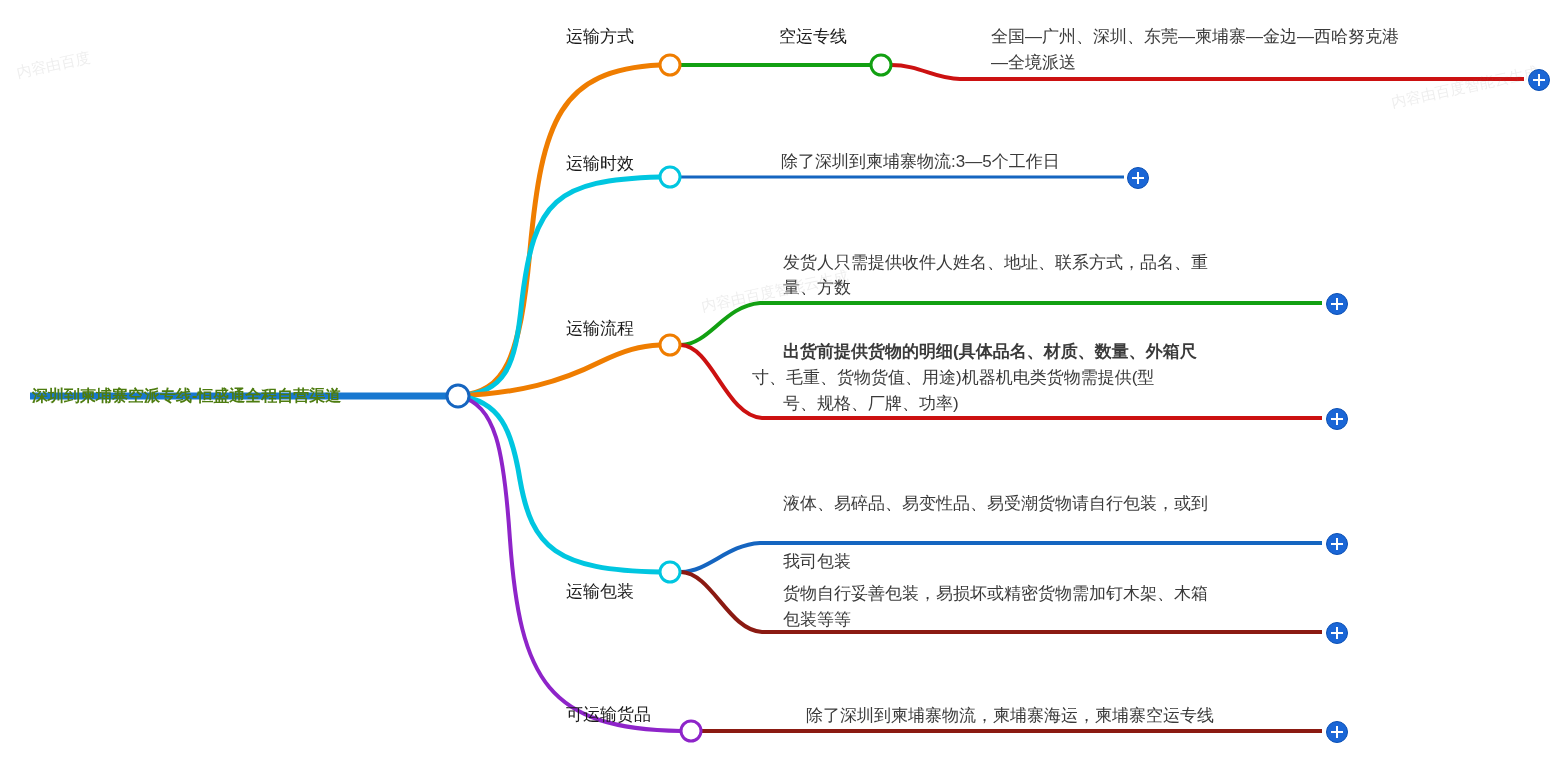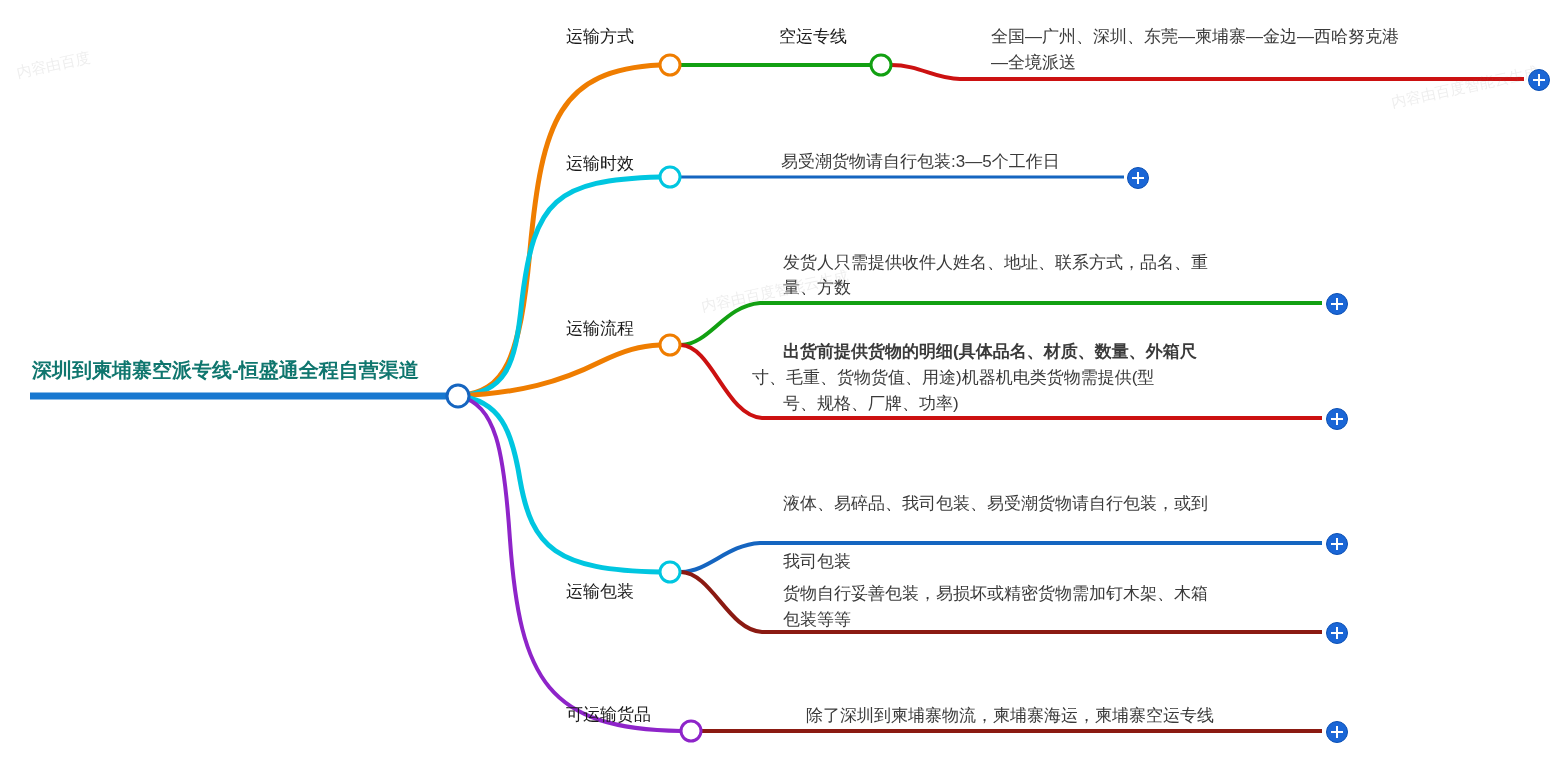--- a/index.html
+++ b/index.html
@@ -4,22 +4,22 @@
 <style>
   html,body{margin:0;padding:0;background:#ffffff;}
   body{
     width:1566px;height:763px;position:relative;overflow:hidden;
     font-family:"Liberation Sans","DejaVu Sans",sans-serif;
   }
   #canvas{position:absolute;inset:0;width:1566px;height:763px;}
   .lbl{position:absolute;white-space:pre;line-height:1.0;}
   
   .root-title{
-    font-size:20px;font-weight:bold;color:#0f766e;
-    left:32px;top:360px;letter-spacing:0px;
+    font-size:16px;font-weight:bold;color:#4d7c0f;
+    left:32px;top:388px;letter-spacing:0px;
   }
   
   .branch-label{
     font-size:17px;font-weight:normal;color:#1a1a1a;
   }
   
   .leaf-text{
     font-size:17px;font-weight:normal;color:#3a3a3a;
     line-height:26px;
   }
@@ -83,35 +83,35 @@
 
 <div class="lbl root-title">深圳到柬埔寨空派专线-恒盛通全程自营渠道</div>
 
 <div class="lbl branch-label" style="left:566px;top:28px;">运输方式</div>
 <div class="lbl branch-label" style="left:779px;top:28px;">空运专线</div>
 <div class="lbl leaf-text" style="left:991px;top:24px;">全国—广州、深圳、东莞—柬埔寨—金边—西哈努克港</div>
 <div class="lbl leaf-text" style="left:991px;top:50px;">—全境派送</div>
 <div class="plus" style="left:1528px;top:69px;"></div>
 
 <div class="lbl branch-label" style="left:566px;top:155px;">运输时效</div>
-<div class="lbl leaf-text" style="left:781px;top:149px;">易受潮货物请自行包装:3—5个工作日</div>
+<div class="lbl leaf-text" style="left:781px;top:149px;">除了深圳到柬埔寨物流:3—5个工作日</div>
 <div class="plus" style="left:1127px;top:167px;"></div>
 
 <div class="lbl branch-label" style="left:566px;top:320px;">运输流程</div>
 <div class="lbl leaf-text" style="left:783px;top:250px;">发货人只需提供收件人姓名、地址、联系方式，品名、重</div>
 <div class="lbl leaf-text" style="left:783px;top:276px;font-family:Liberation Mono, monospace;">量、方数</div>
 <div class="plus" style="left:1326px;top:293px;"></div>
 
 <div class="lbl leaf-text" style="left:783px;top:339px;font-weight:bold;">出货前提供货物的明细(具体品名、材质、数量、外箱尺</div>
 <div class="lbl leaf-text" style="left:752px;top:365px;text-align:center;">寸、毛重、货物货值、用途)机器机电类货物需提供(型</div>
 <div class="lbl leaf-text" style="left:783px;top:391px;text-align:right;">号、规格、厂牌、功率)</div>
 <div class="plus" style="left:1326px;top:408px;"></div>
 
 <div class="lbl branch-label" style="left:566px;top:547px;margin-top:36px;">运输包装</div>
-<div class="lbl leaf-text" style="left:783px;top:491px;">液体、易碎品、我司包装、易受潮货物请自行包装，或到</div>
+<div class="lbl leaf-text" style="left:783px;top:491px;">液体、易碎品、易变性品、易受潮货物请自行包装，或到</div>
 <div class="lbl leaf-text" style="left:783px;top:517px;margin-top:32px;">我司包装</div>
 <div class="plus" style="left:1326px;top:533px;"></div>
 
 <div class="lbl leaf-text" style="left:783px;top:581px;">货物自行妥善包装，易损坏或精密货物需加钉木架、木箱</div>
 <div class="lbl leaf-text" style="left:783px;top:607px;">包装等等</div>
 <div class="plus" style="left:1326px;top:622px;"></div>
 
 <div class="lbl branch-label" style="left:566px;top:706px;">可运输货品</div>
 <div class="lbl leaf-text" style="left:806px;top:703px;">除了深圳到柬埔寨物流，柬埔寨海运，柬埔寨空运专线</div>
 <div class="plus" style="left:1326px;top:721px;"></div>

